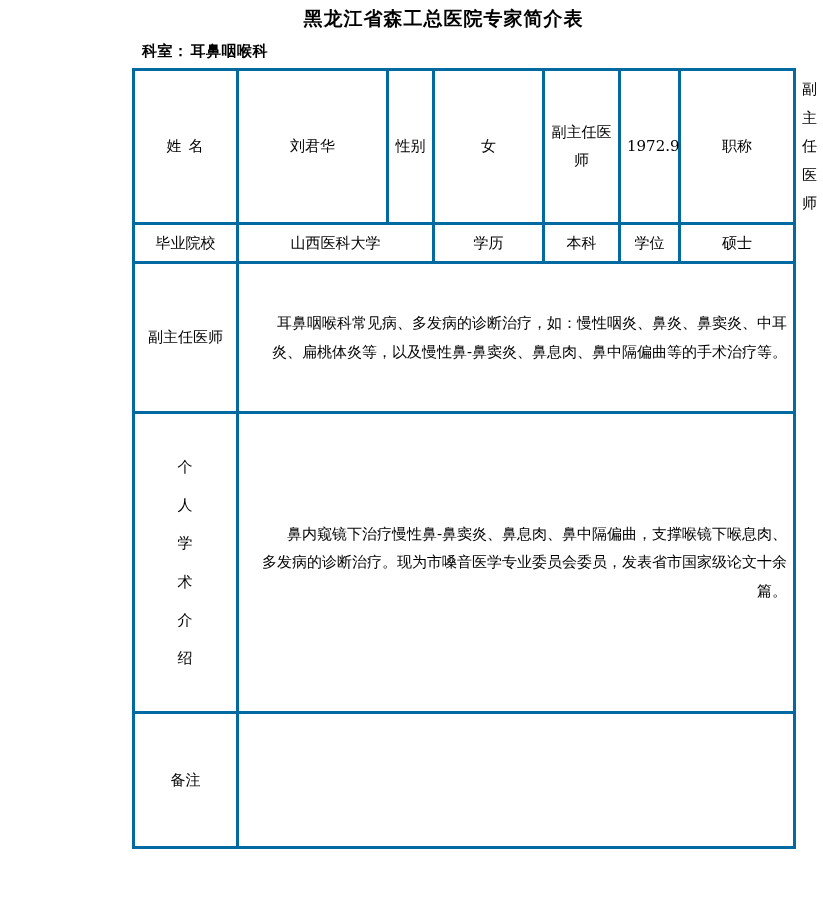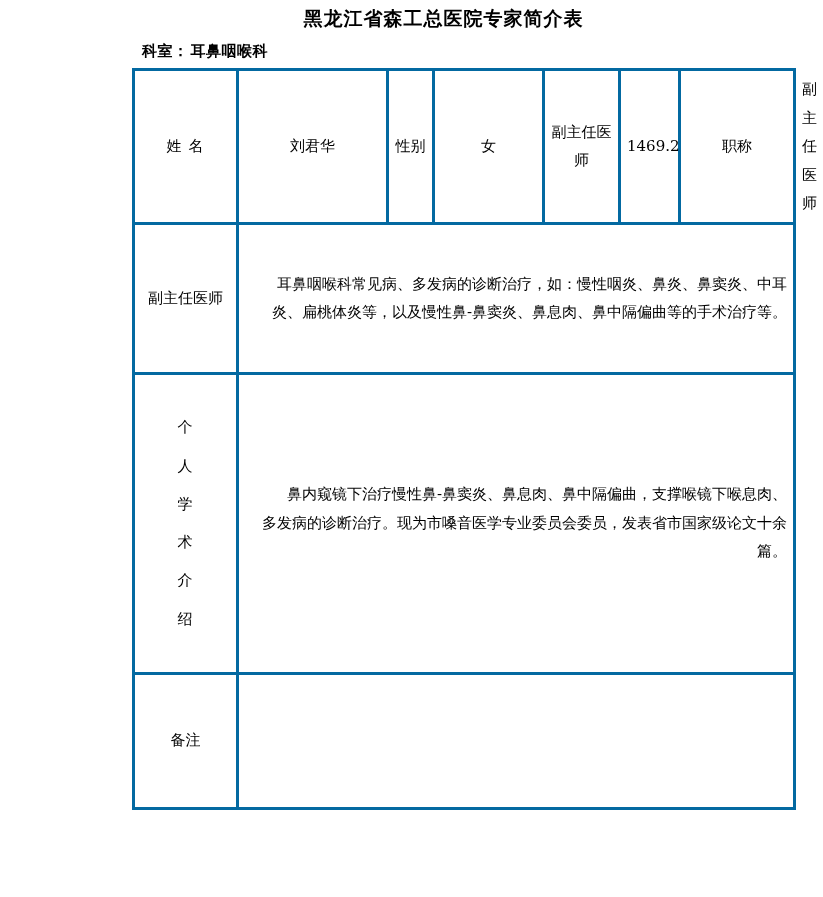--- a/index.html
+++ b/index.html
@@ -111,25 +111,33 @@
       <col style="width:115px">
     </colgroup>
 
     <tbody>
         <tr>
       <td class="label-wide">姓 名</td>
       <td colspan="2" class="cell-name">刘君华</td>
       <td><span>性别</span></td>
       <td>女</td>
       <td>副主任医师</td>
-      <td>1469.2</td>
+      <td>1972.9</td>
       <td>职称</td>
       <td>副主任医师</td>
     </tr>
 
+    <tr>
+      <td>毕业院校</td>
+      <td colspan="3">山西医科大学</td>
+      <td>学历</td>
+      <td>本科</td>
+      <td>学位</td>
+      <td>硕士</td>
+    </tr>
 
 
     <tr style="height:150px">
       <td>副主任医师</td>
       <td colspan="7" class="body-text">
         <p>耳鼻咽喉科常见病、多发病的诊断治疗，如：慢性咽炎、鼻炎、鼻窦炎、中耳炎、扁桃体炎等，以及慢性鼻-鼻窦炎、鼻息肉、鼻中隔偏曲等的手术治疗等。</p>
       </td>
     </tr>
 
     <tr style="height:300px">

